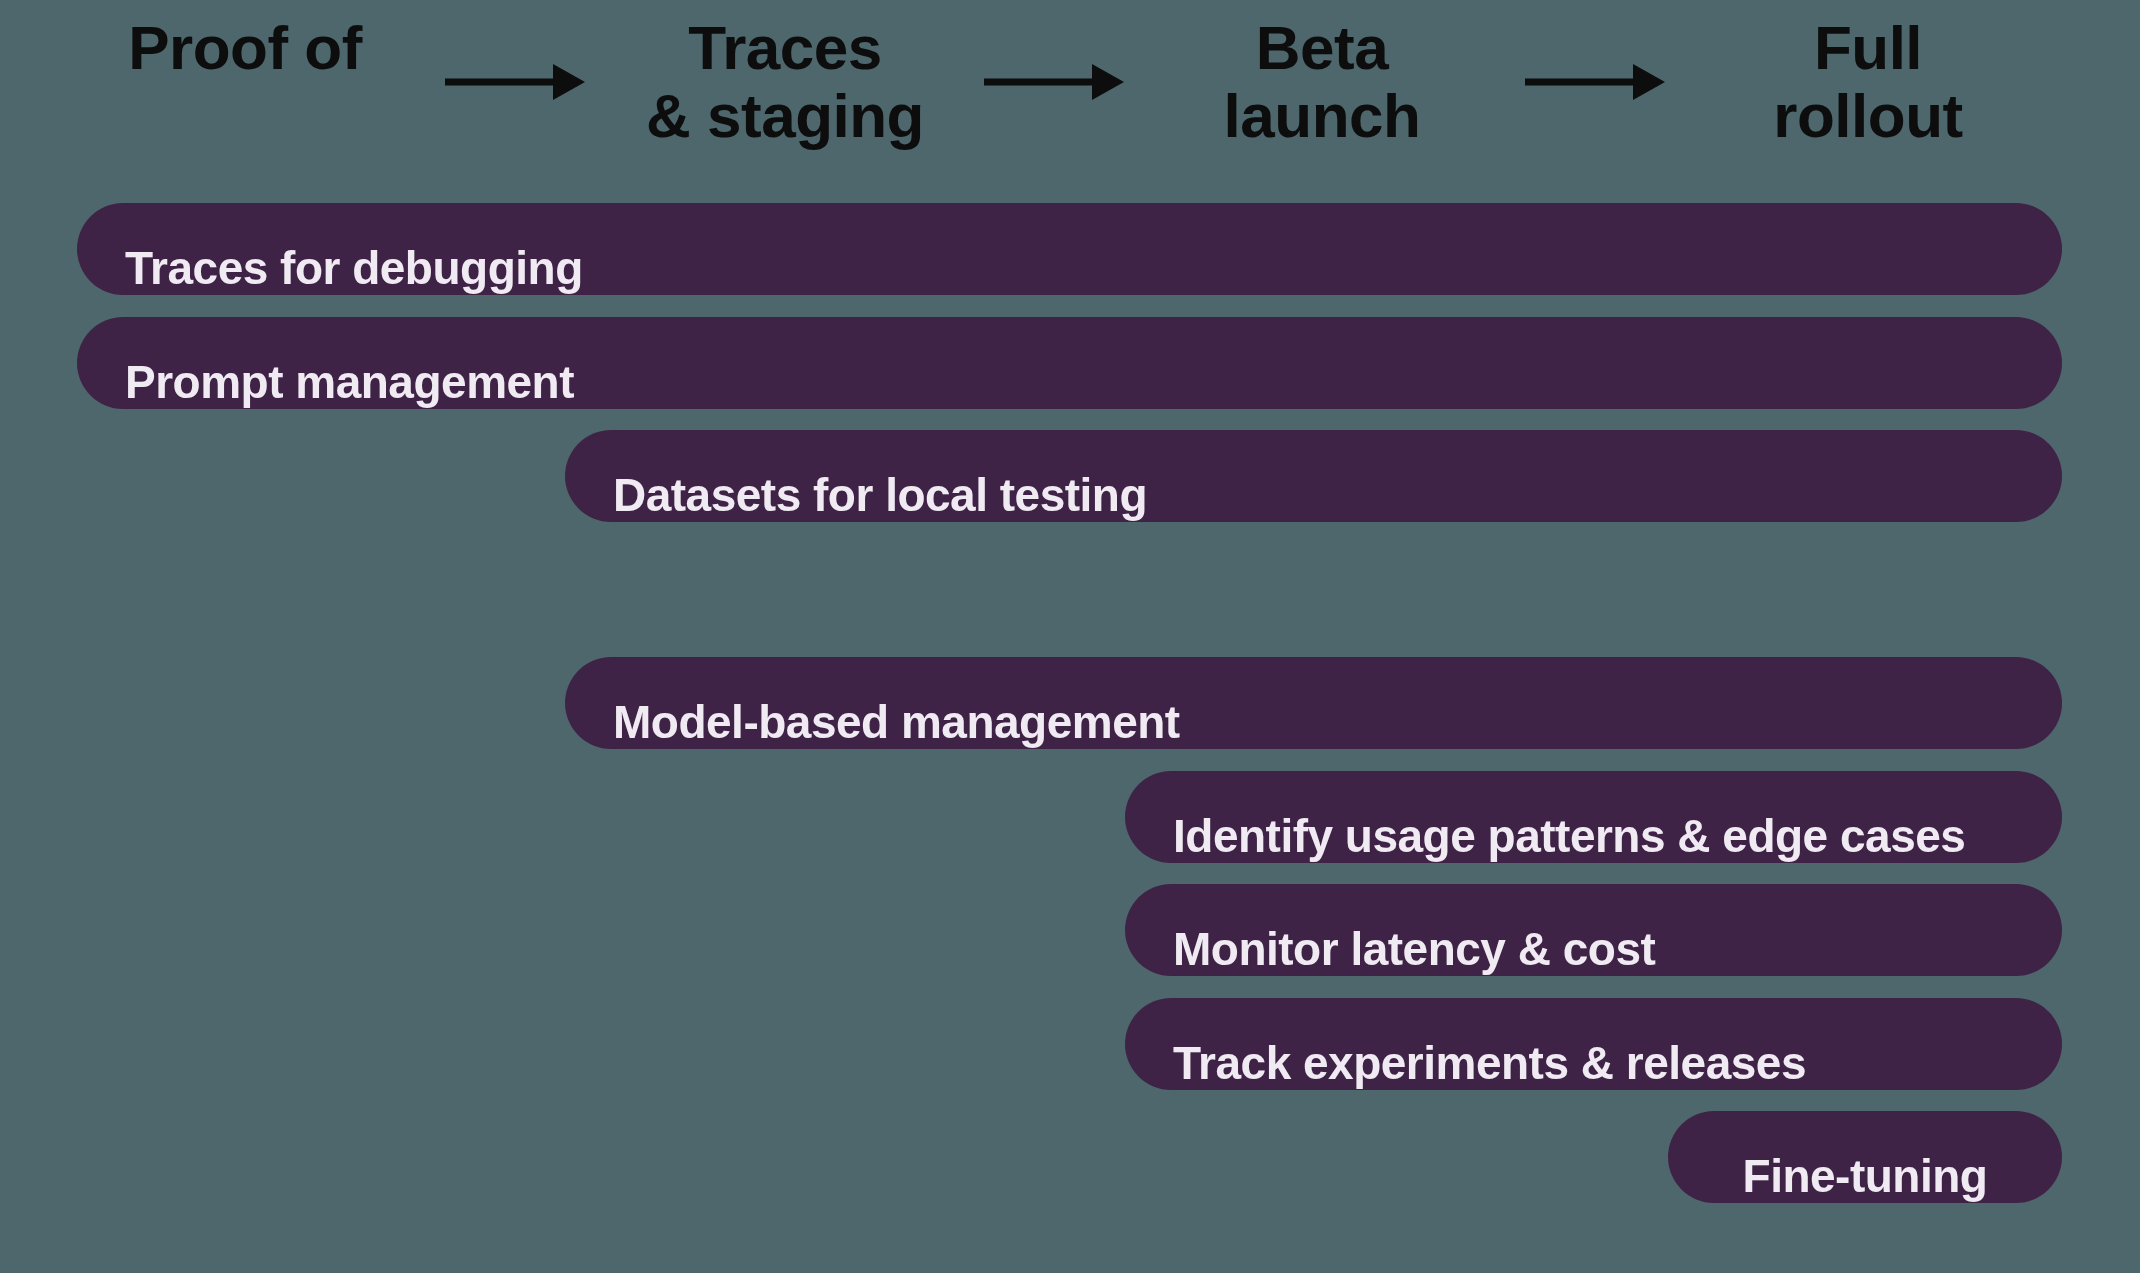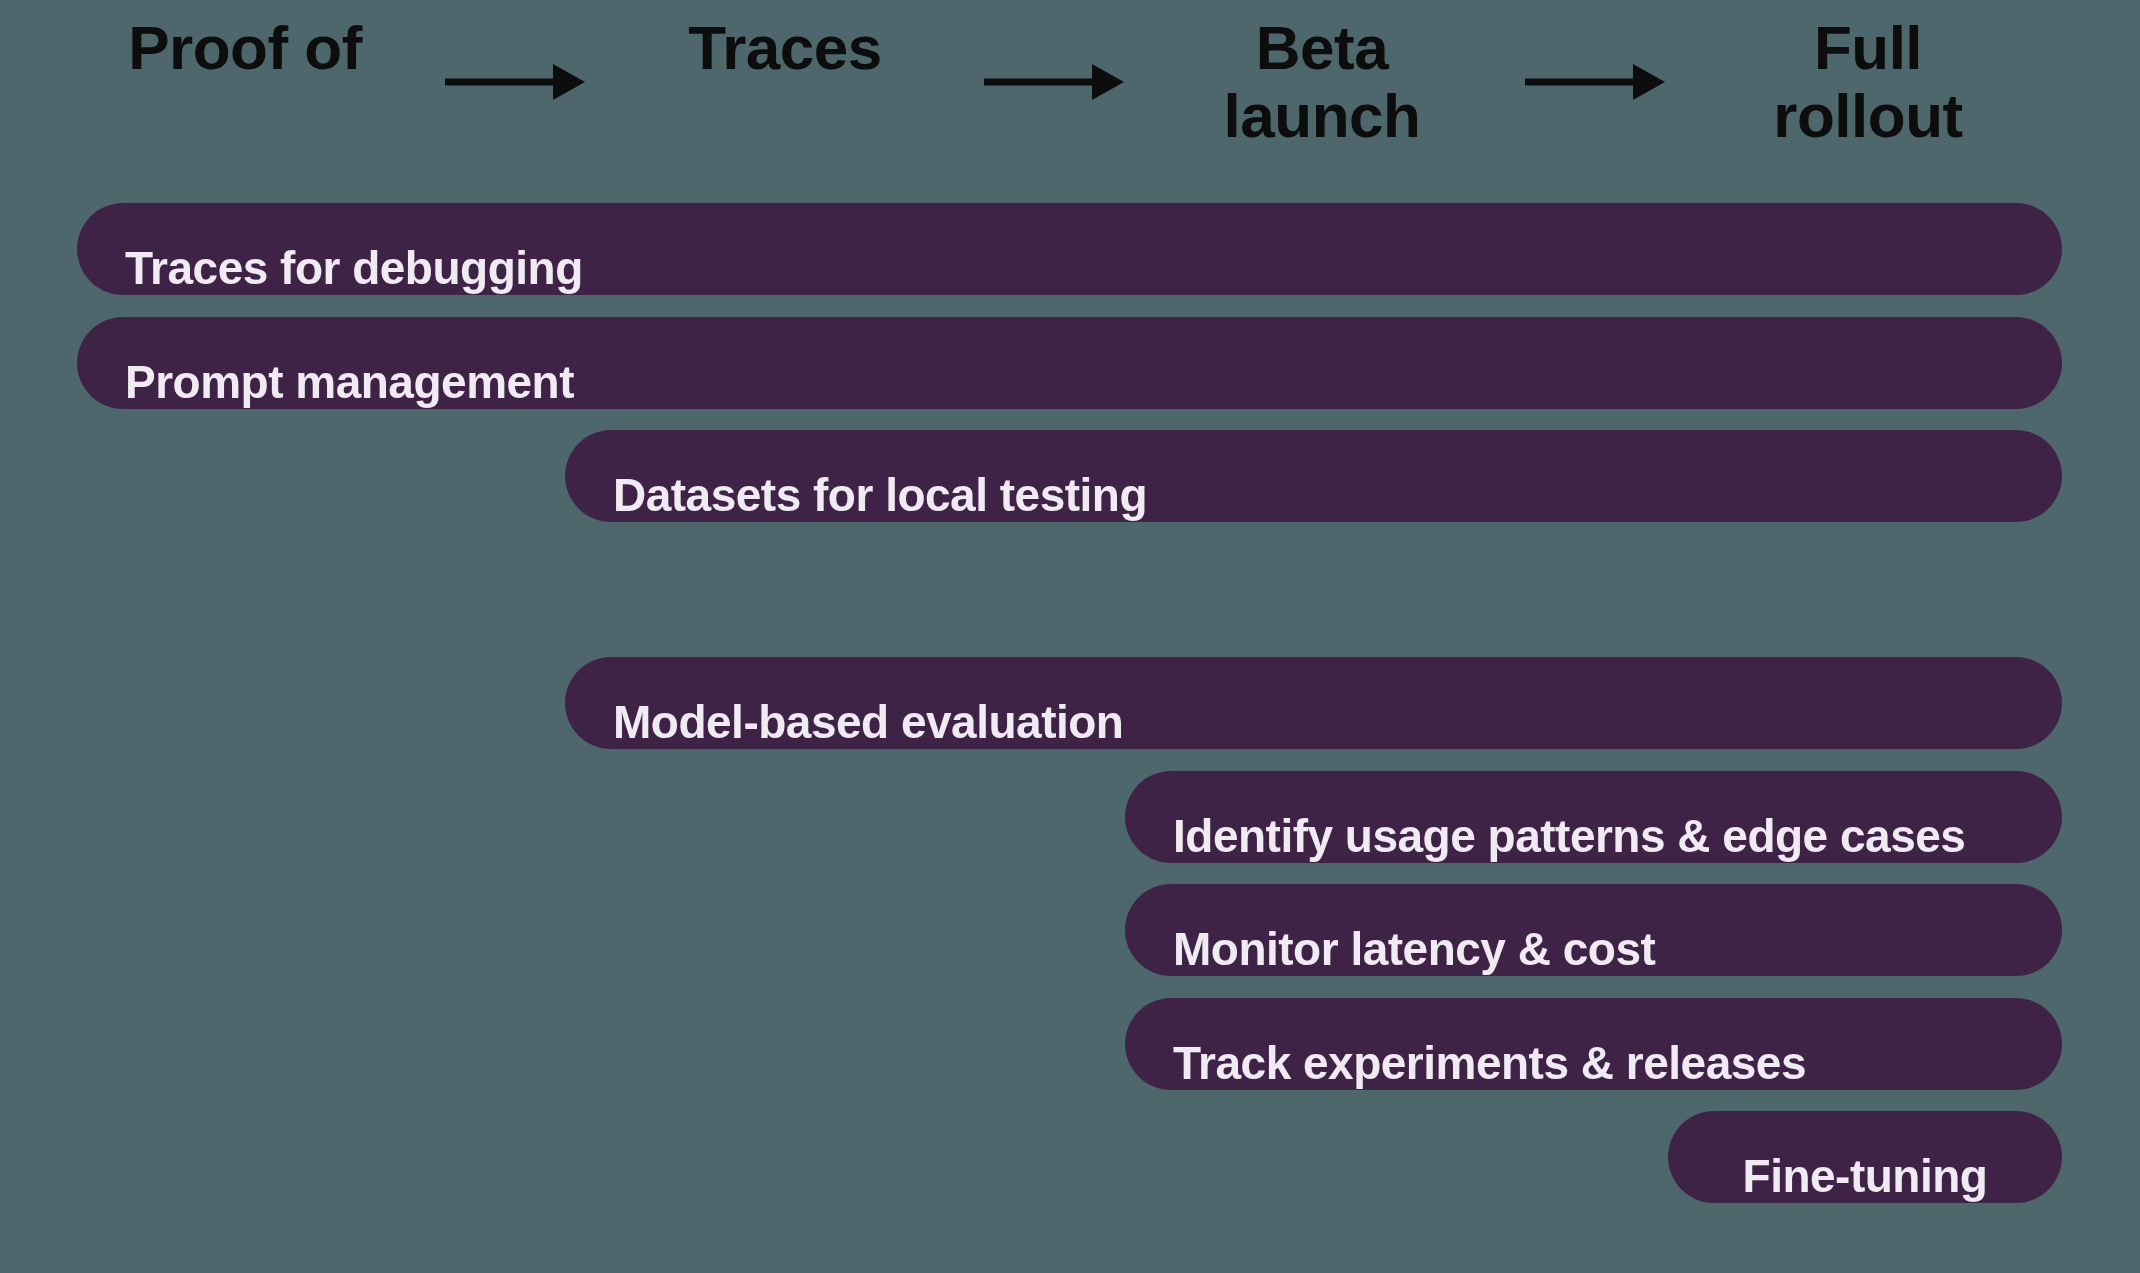--- a/index.html
+++ b/index.html
@@ -56,20 +56,21 @@
 </head>
 <body>
 
 <div class="stage">
 
   <div class="phase" style="left:245px">
     <span>Proof of</span>
   </div>
   <div class="phase" style="left:785px">
     <span>Traces</span>
+    <span>&amp; staging</span>
   </div>
   <div class="phase" style="left:1322px">
     <span>Beta</span>
     <span>launch</span>
   </div>
   <div class="phase" style="left:1868px">
     <span>Full</span>
     <span>rollout</span>
   </div>
 
@@ -89,21 +90,21 @@
   <div class="bar" style="left:77px;top:203px;width:1985px">
     <span class="bar-label">Traces for debugging</span>
   </div>
   <div class="bar" style="left:77px;top:317px;width:1985px">
     <span class="bar-label">Prompt management</span>
   </div>
   <div class="bar" style="left:565px;top:430px;width:1497px">
     <span class="bar-label">Datasets for local testing</span>
   </div>
   <div class="bar" style="left:565px;top:657px;width:1497px">
-    <span class="bar-label">Model-based evaluation</span>
+    <span class="bar-label">Model-based management</span>
   </div>
   <div class="bar" style="left:1125px;top:771px;width:937px">
     <span class="bar-label">Identify usage patterns &amp; edge cases</span>
   </div>
   <div class="bar" style="left:1125px;top:884px;width:937px">
     <span class="bar-label">Monitor latency &amp; cost</span>
   </div>
   <div class="bar" style="left:1125px;top:998px;width:937px">
     <span class="bar-label">Track experiments &amp; releases</span>
   </div>

